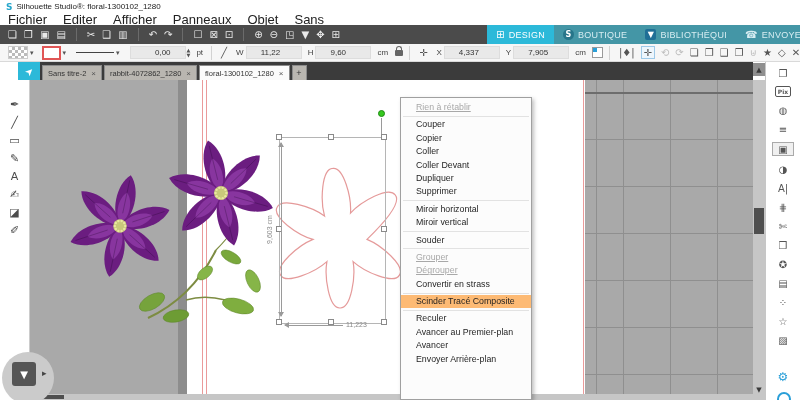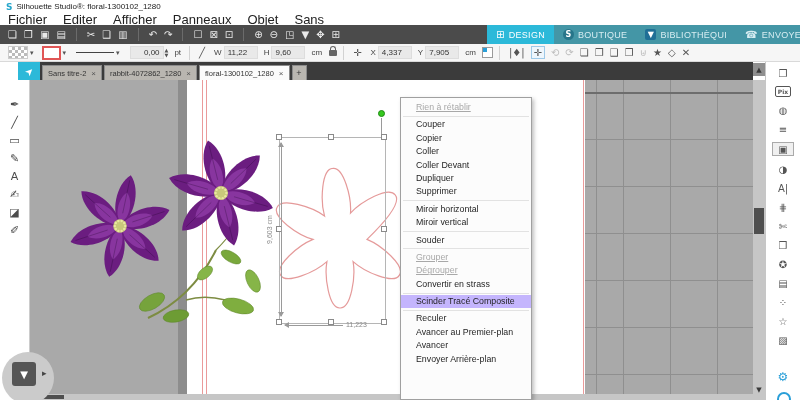--- a/index.html
+++ b/index.html
@@ -32,21 +32,21 @@
   .htab-ico.circle{border-radius:50%;}
   .htab-ico.box{border-radius:2px;background:#1f6f96;}
 
   
   #toolbar2{position:absolute;left:0;top:44px;width:800px;height:18px;background:#f6f6f6;
             border-bottom:1px solid #d9d9d9;display:flex;align-items:center;box-sizing:border-box;
             font-size:8px;color:#333;padding-left:8px;}
   .t2-sep{width:1px;height:14px;background:#d2d2d2;margin:0 6px;flex:none;}
   .t2-label{margin:0 2px 0 6px;color:#444;flex:none;}
   .val-box{background:#e9e9e9;border:1px solid #dddddd;height:11px;line-height:11px;
-           padding:0 3px;min-width:26px;font-size:8px;color:#333;flex:none;}
+           padding:0 14px;min-width:26px;font-size:8px;color:#333;flex:none;}
   .swatch-fill{width:18px;height:11px;flex:none;background-color:#fff;
     background-image:linear-gradient(45deg,#bbb 25%,transparent 25%,transparent 75%,#bbb 75%),
                      linear-gradient(45deg,#bbb 25%,transparent 25%,transparent 75%,#bbb 75%);
     background-size:6px 6px;background-position:0 0,3px 3px;border:1px solid #ccc;}
   .swatch-line{width:15px;height:10px;background:#fff;border:2px solid #e05555;flex:none;margin-left:8px;}
   .ddn{color:#555;font-size:7px;margin-left:2px;flex:none;}
   .line-style{width:38px;border-top:1px solid #444;height:0;margin-left:10px;flex:none;}
   .spin{display:flex;flex-direction:column;font-size:5px;line-height:5px;color:#555;margin-left:1px;flex:none;}
   .t2-ico{color:#555;font-size:10px;margin:0 3px;flex:none;}
   .t2-ico.disabled{color:#bdbdbd;}
@@ -124,21 +124,21 @@
   #flyout-btn{position:absolute;left:12px;top:362px;width:24px;height:24px;background:#555;border-radius:3px;
               color:#fff;display:flex;align-items:center;justify-content:center;font-size:10px;}
   #flyout-arrow{position:absolute;left:42px;top:368px;color:#444;font-size:9px;}
 
   
   #context-menu{position:absolute;left:400px;top:97px;width:132px;height:303px;background:#fcfcfc;
        border:1px solid #a0a0a0;box-shadow:2px 2px 4px rgba(0,0,0,.25);overflow:hidden;
        padding-top:3px;box-sizing:border-box;z-index:50;}
   .cm-item{height:13.4px;line-height:13.4px;padding-left:15px;font-size:8.8px;color:#1f1f1f;white-space:nowrap;}
   .cm-item.disabled{color:#a8a8a8;text-decoration:underline;}
-  .cm-item.highlight{background:#c4b5fd;}
+  .cm-item.highlight{background:#fdba74;}
   .cm-sep{height:1px;background:#e2e2e2;margin:1.5px 2px;}
 
   
   #right-sidebar{position:absolute;left:765px;top:62px;width:35px;height:338px;background:#fff;
                  border-left:1px solid #c6c6c6;box-sizing:border-box;overflow:hidden;padding-top:5px;}
   .rtool{height:12px;width:20px;margin:0 auto 7px;display:flex;align-items:center;justify-content:center;
          color:#555;font-size:10px;box-sizing:content-box;}
   .rtool.selected{border:1px solid #aaa;background:#f0f0f0;}
   .rtool.pix{font-size:6px;font-weight:bold;border:1px solid #555;border-radius:2px;width:14px;height:9px;}
   #gear{position:absolute;left:0;right:0;bottom:16px;text-align:center;color:#2a9fd8;font-size:12px;}

